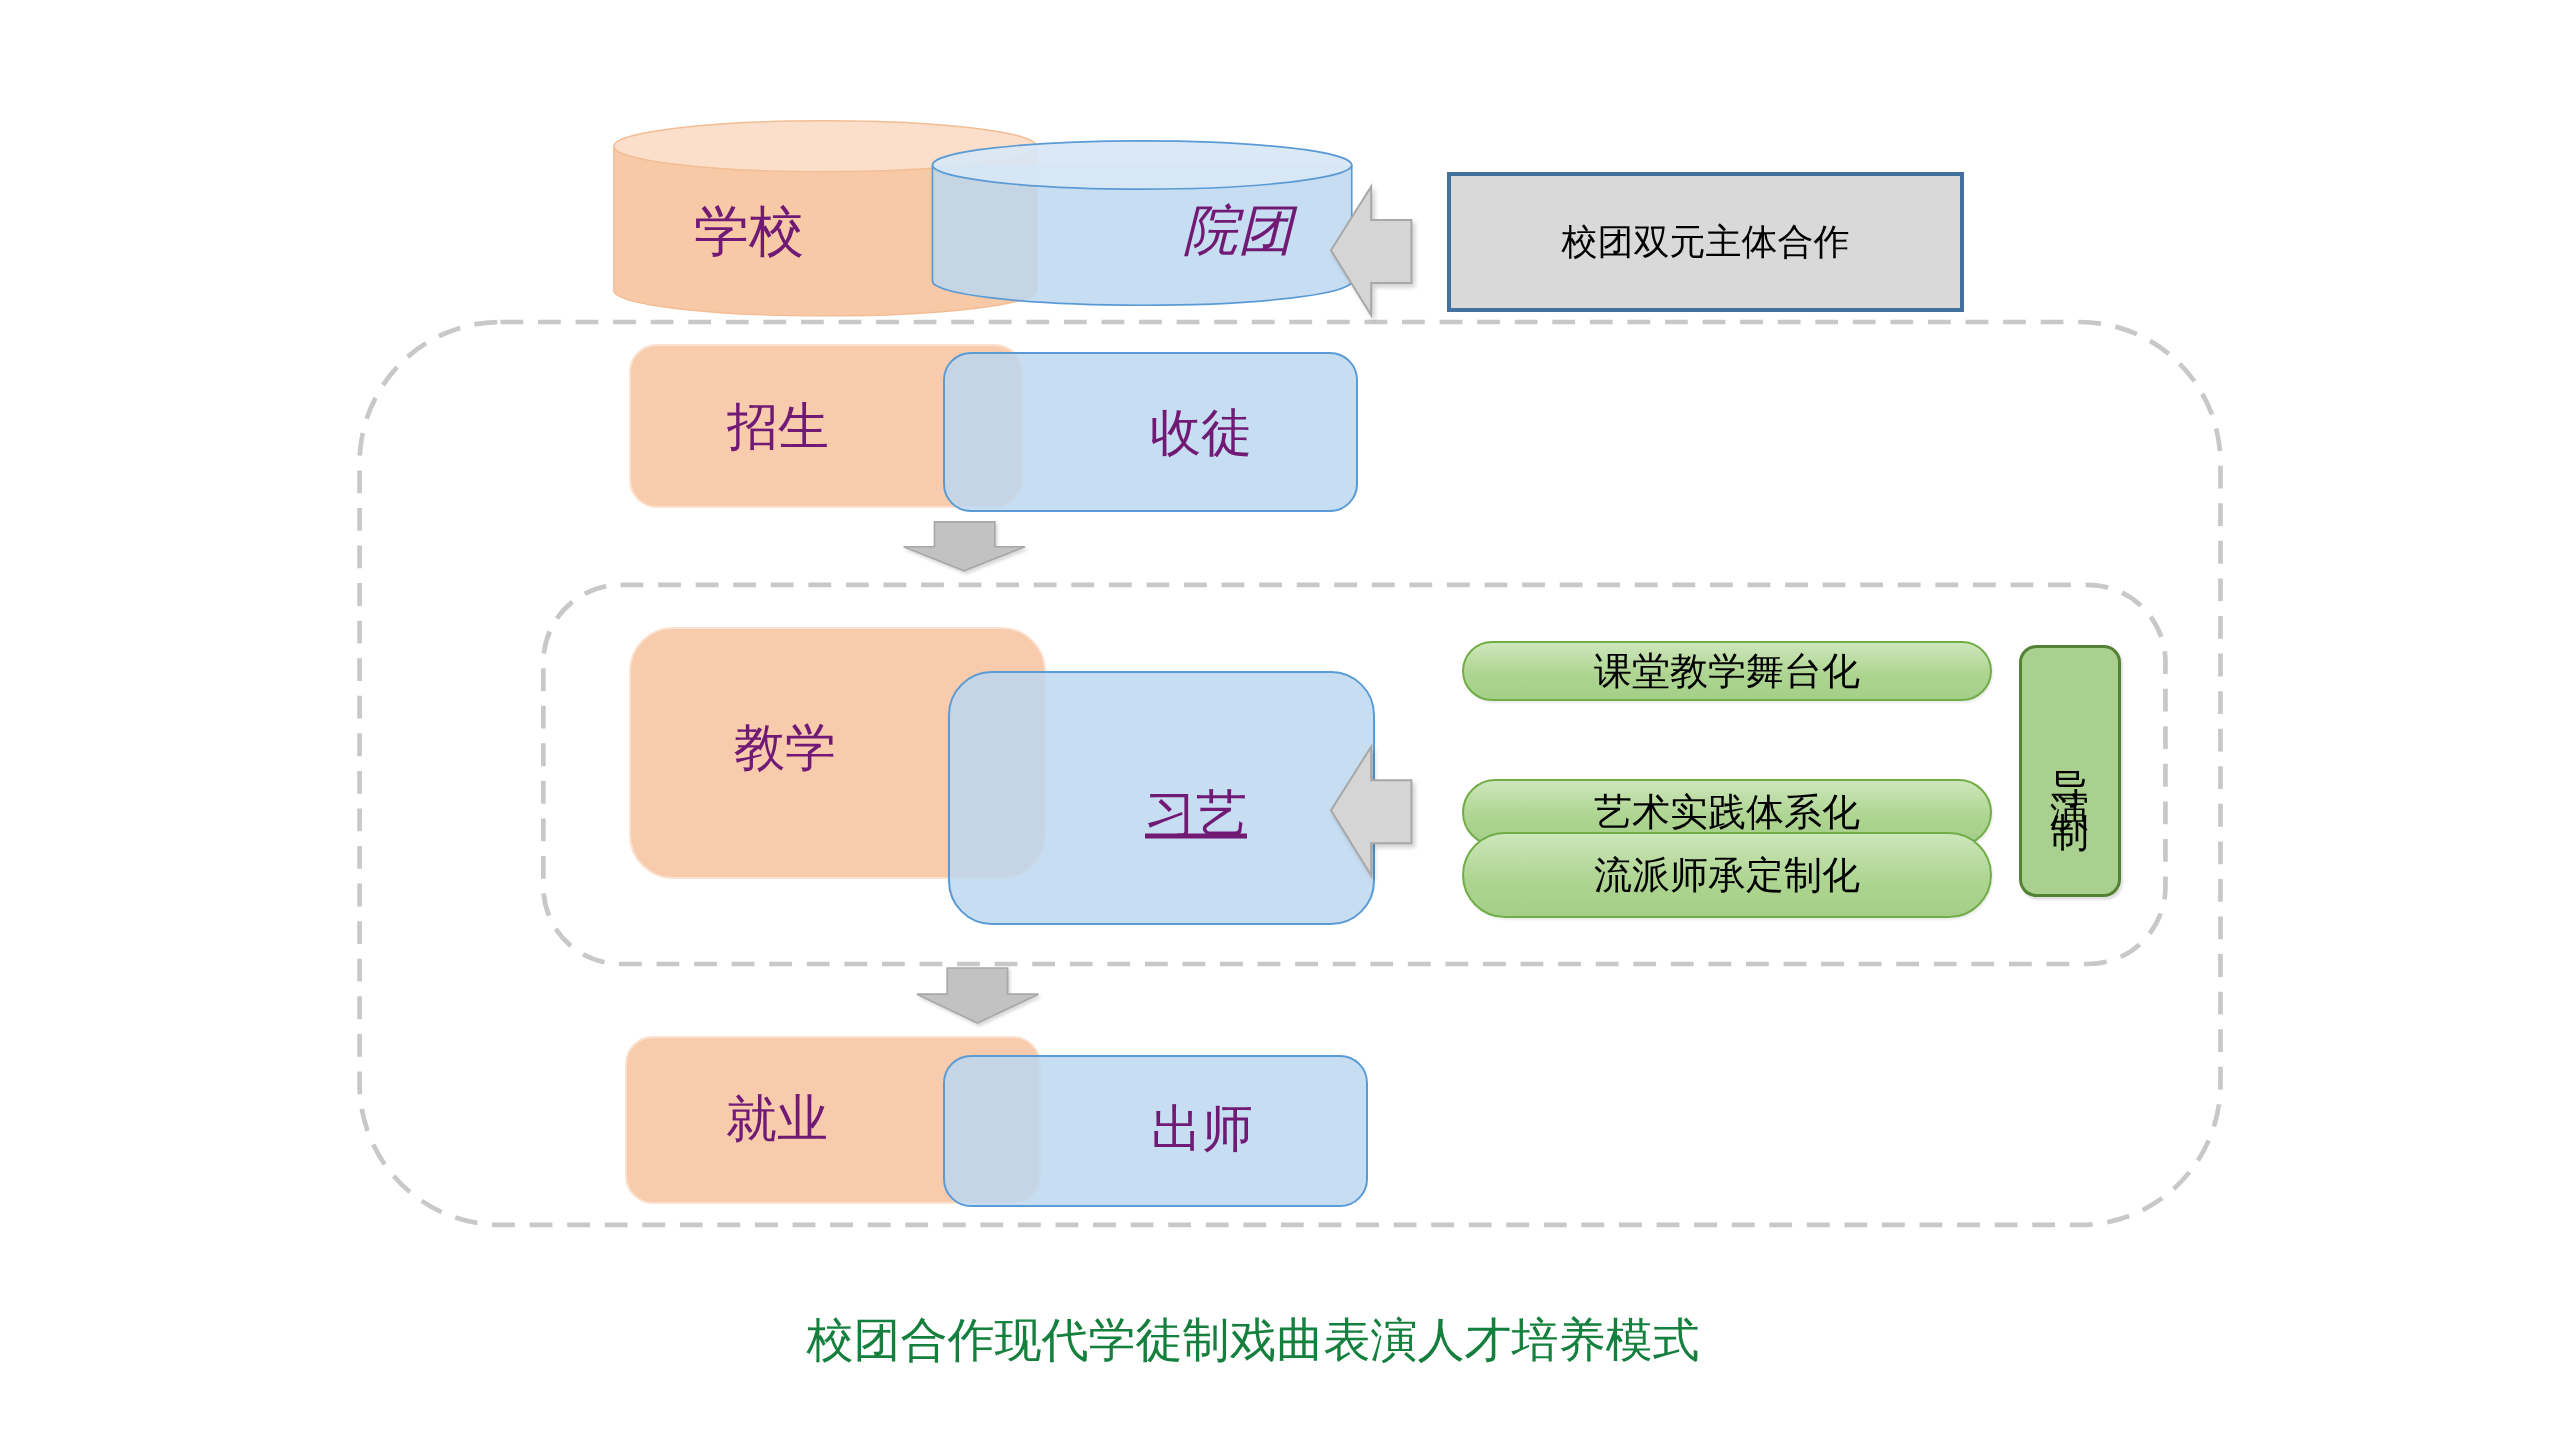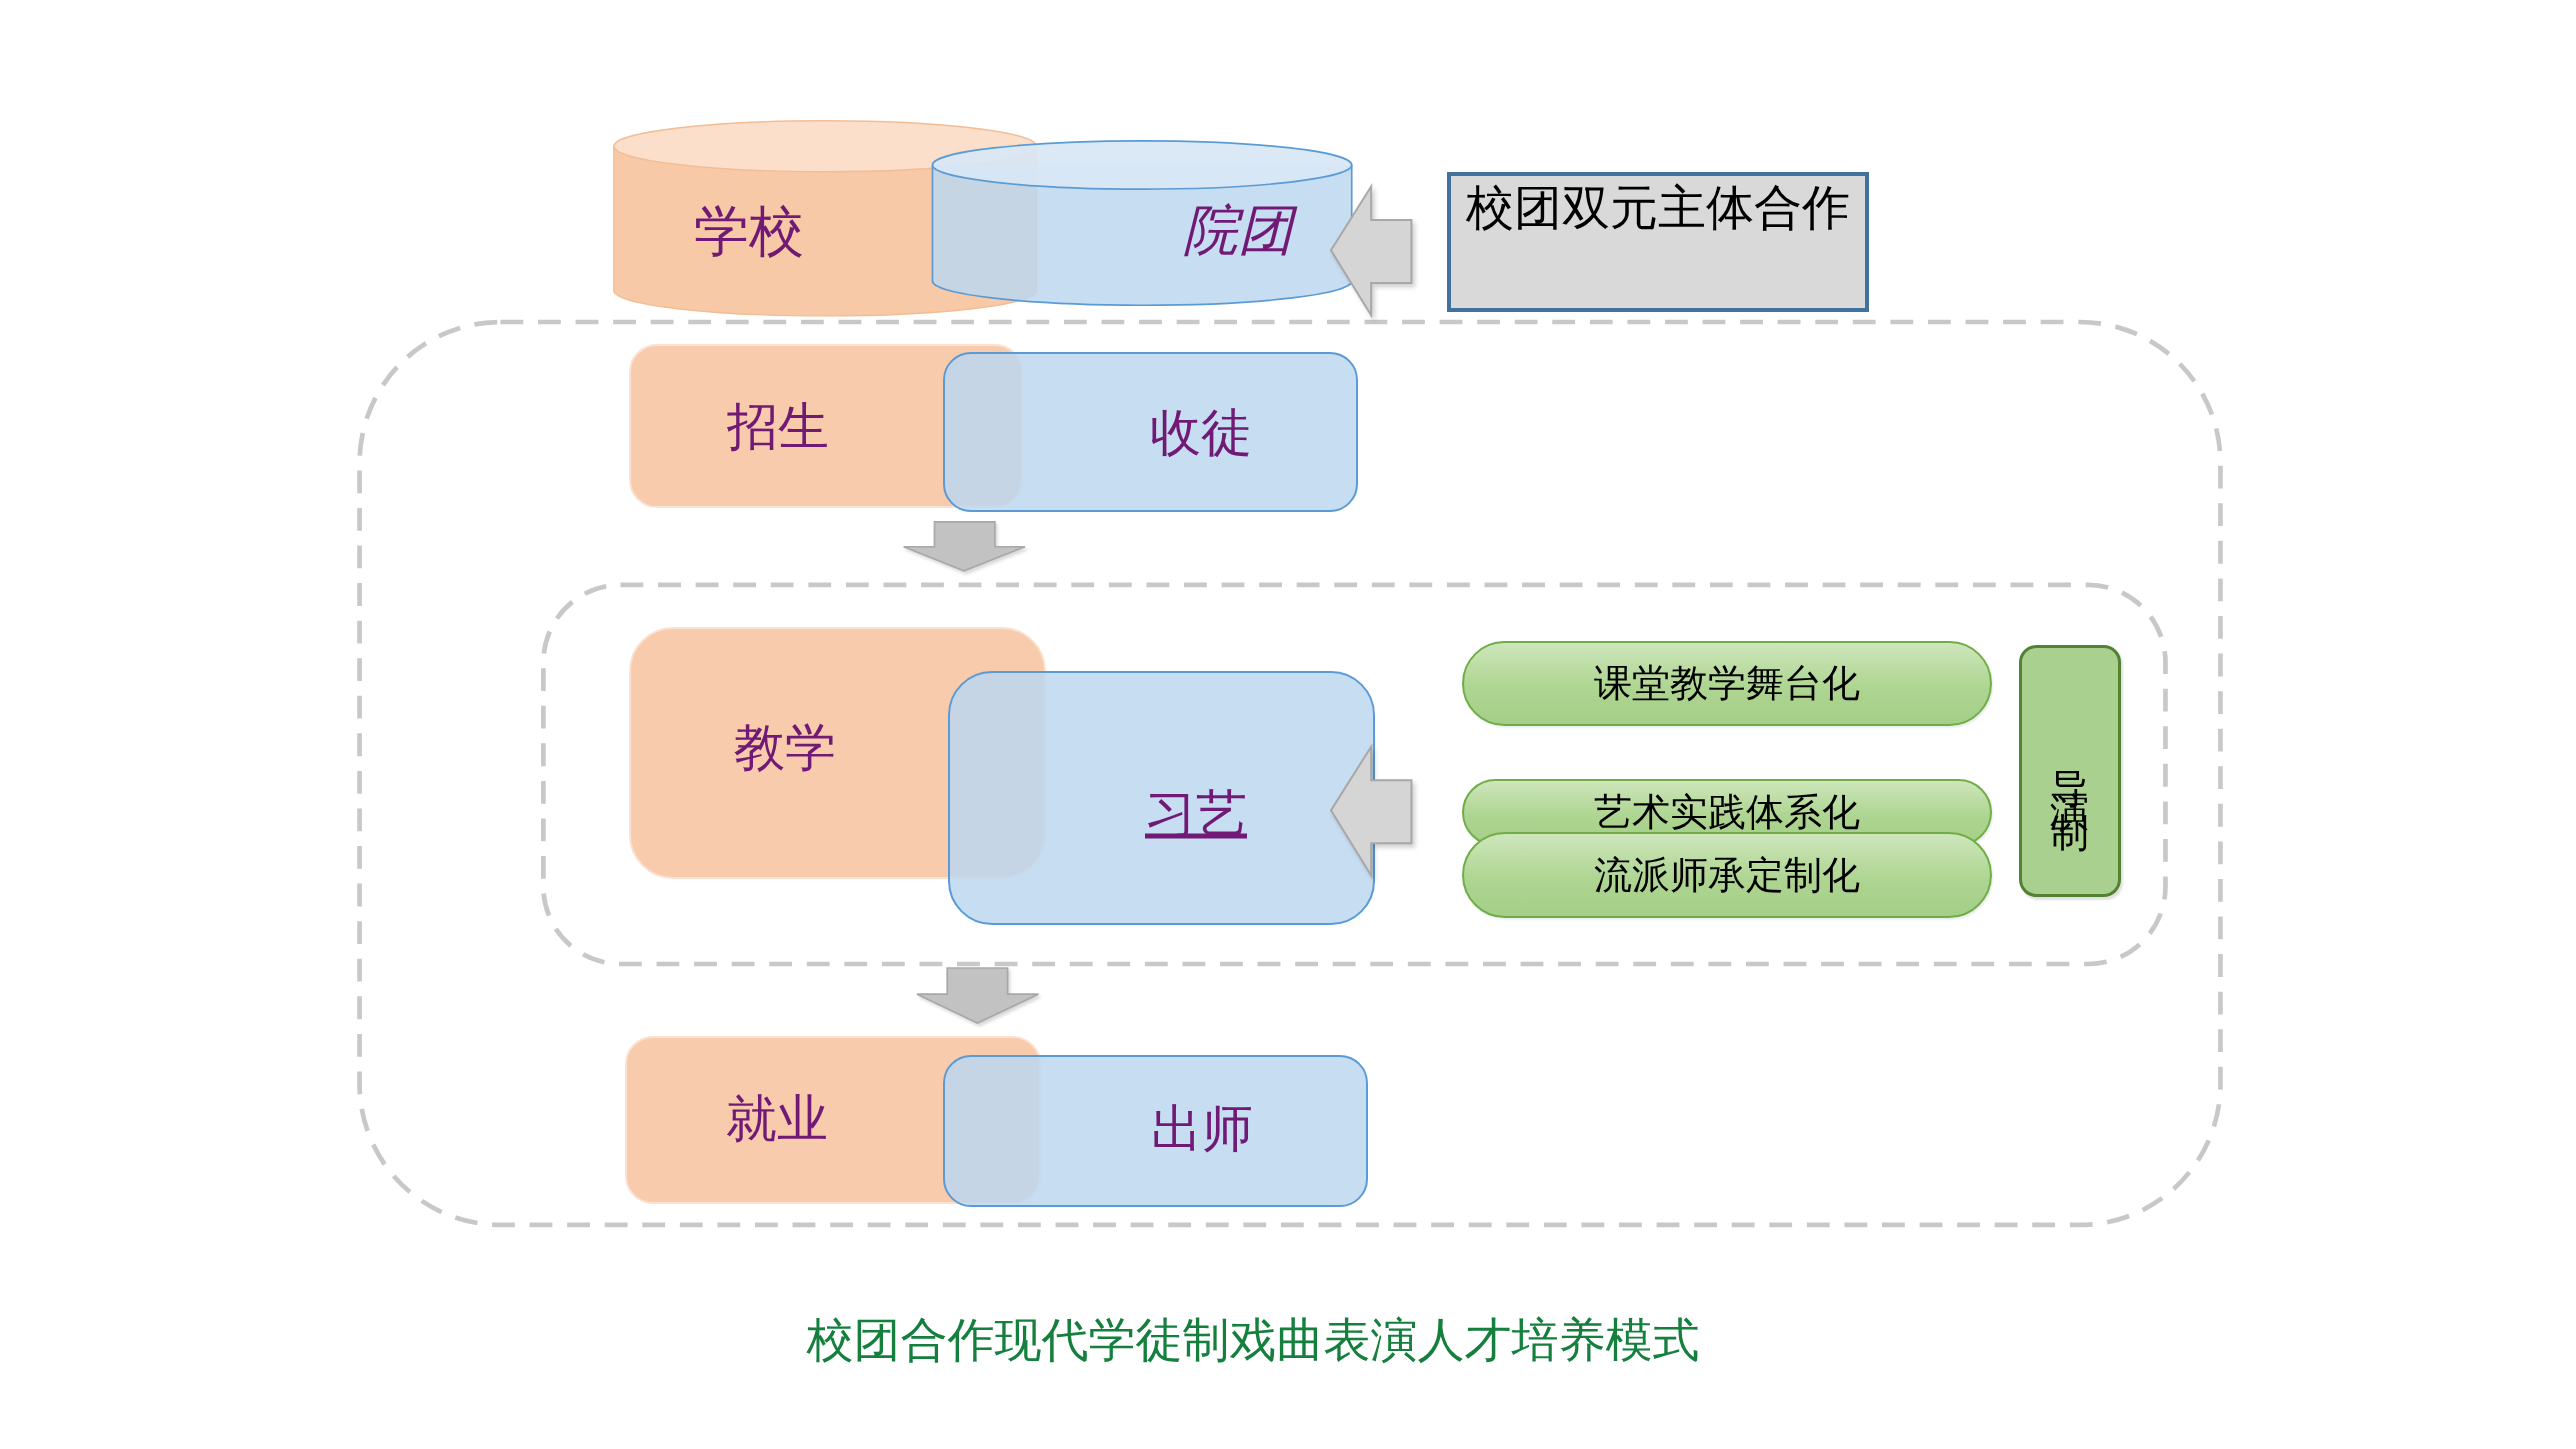--- a/index.html
+++ b/index.html
@@ -65,39 +65,39 @@
   .r65 { border-radius: 44px; }
 
   .row2-orange { left: 629px;  top: 344px;  width: 394px; height: 164px; }
   .row2-blue   { left: 943px; top: 352px;  width: 415px; height: 160px; }
   .row3-orange { left: 629px;  top: 627px;  width: 417px; height: 252px; }
   .row3-blue   { left: 948px; top: 671px; width: 427px; height: 254px; }
   .row4-orange { left: 625px;  top: 1036px; width: 416px; height: 168px; }
   .row4-blue   { left: 943px; top: 1055px; width: 425px; height: 152px; }
 
   .coop-box {
-    left: 1447px; top: 172px; width: 422px; height: 140px;
+    left: 1447px; top: 172px; width: 517px; height: 140px;
     background: var(--gray-fill, #D9D9D9);
     border: 4px solid var(--gray-box-edge, #41719C);
     z-index: 3;
-    display: flex; align-items: flex-start; justify-content: center;
-    font-size: 48px;
+    display: flex; align-items: center; justify-content: center;
+    font-size: 36px;
   }
 
   .bubble {
     left: 1462px; width: 530px;
     background: linear-gradient(180deg, #CDE6BB 0%, #AED591 55%, #A4CF89 100%);
     border: 2px solid var(--green-edge, #70AD47);
     border-radius: 47px;
     z-index: 3;
     display: flex; align-items: center; justify-content: center;
     font-size: 38px;
     box-shadow: 1.3px 2px 2px rgba(0,0,0,0.08);
   }
-  .bubble-1 { top: 641px;  height: 85px; }
+  .bubble-1 { top: 641px;  height: 60px; }
   .bubble-2 { top: 735px; height: 67px; margin-top: 44px; }
   .bubble-3 { top: 832px; height: 86px; }
 
   .director-box {
     left: 2019px; top: 645px; width: 102px; height: 252px;
     background: var(--green-fill, #A9D08E);
     border: 3.4px solid var(--green-dark-edge, #548235);
     border-radius: 17.4px;
     z-index: 3;
     display: flex; align-items: center; justify-content: center;

